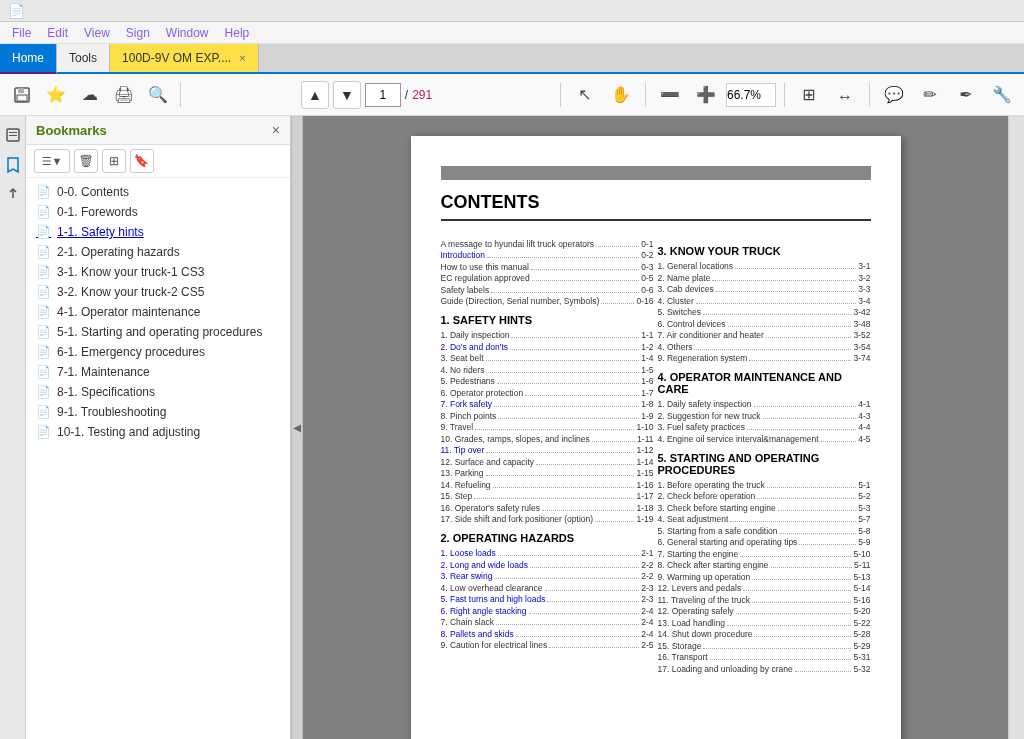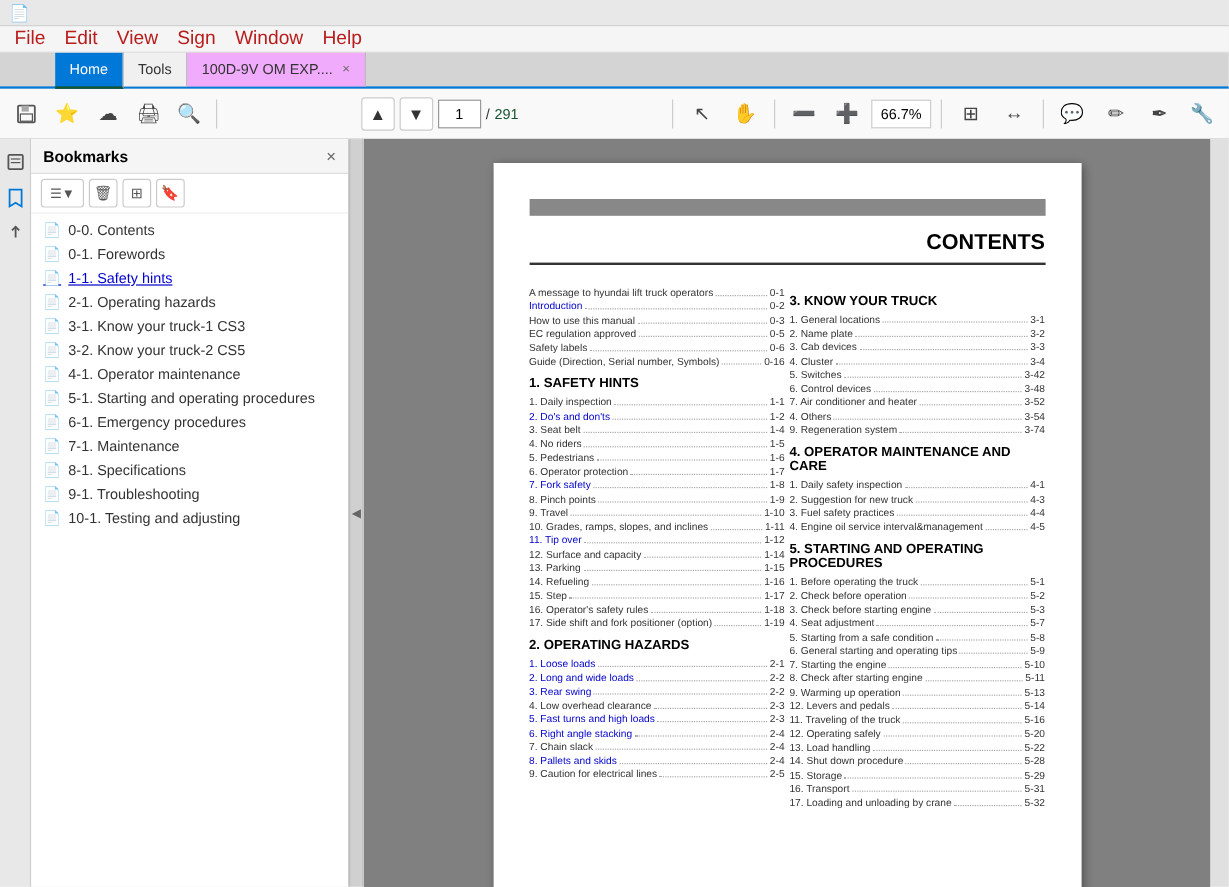--- a/index.html
+++ b/index.html
@@ -22,22 +22,22 @@
     #menubar {
       background: #f5f5f5;
       height: 22px;
       display: flex;
       align-items: center;
       padding: 0 4px;
       border-bottom: 1px solid #ddd;
     }
     #menubar span {
       padding: 2px 8px;
-      font-size: 16px;
-      color: #b91c1c;
+      font-size: 12px;
+      color: #8b5cf6;
       cursor: pointer;
     }
 
     
     #tabbar {
       background: #d4d4d4;
       height: 30px;
       display: flex;
       align-items: stretch;
       border-bottom: 2px solid #0078d7;
@@ -47,23 +47,22 @@
       align-items: center;
       padding: 0 12px;
       font-size: 12px;
       color: #333;
       cursor: pointer;
       border-right: 1px solid #bbb;
     }
     .tab.active {
       background: #fff;
       color: #000;
-      border-bottom: 2px solid #14532d;
+      border-bottom: 2px solid #701a75;
       margin-bottom: -2px;
-      margin-left: 46px;
     }
     .tab.home { background: #0078d7; color: #fff; }
     .tab.tools { background: #f0f0f0; }
     .tab .close-btn { margin-left: 8px; font-size: 11px; color: #666; }
 
     
     #toolbar {
       background: #f9f9f9;
       height: 42px;
       display: flex;
@@ -94,24 +93,24 @@
     .nav-area .nav-btn {
       width: 28px; height: 28px;
       display: flex; align-items: center; justify-content: center;
       border: 1px solid #ccc; border-radius: 3px; cursor: pointer;
       background: #fff; font-size: 14px; color: #333;
     }
     .page-input {
       width: 36px; height: 24px; text-align: center;
       border: 1px solid #999; font-size: 12px;
     }
-    .page-total { font-size: 12px; color: #14532d; }
+    .page-total { font-size: 12px; color: #be185d; }
     .cursor-tools { display: flex; align-items: center; gap: 4px; margin-left: 8px; }
     .zoom-input {
-      width: 50px; height: 24px; text-align: center;
+      width: 50px; height: 24px; text-align: left;
       border: 1px solid #ccc; font-size: 12px;
     }
 
     
     #main {
       display: flex;
       height: calc(739px - 22px - 22px - 30px - 42px);
     }
 
     
@@ -142,21 +141,21 @@
       flex-direction: column;
     }
     #bookmarks-header {
       display: flex;
       align-items: center;
       justify-content: space-between;
       padding: 6px 10px;
       border-bottom: 1px solid #ddd;
       background: #f5f5f5;
     }
-    #bookmarks-header .title { font-size: 13px; font-weight: 600; color: #000000; }
+    #bookmarks-header .title { font-size: 13px; font-weight: 600; color: #4d7c0f; }
     #bookmarks-header .close-btn { cursor: pointer; font-size: 14px; color: #666; }
     #bookmarks-toolbar {
       display: flex;
       align-items: center;
       padding: 4px 8px;
       border-bottom: 1px solid #eee;
       gap: 4px;
     }
     .bm-btn {
       width: 24px; height: 24px;
@@ -211,21 +210,20 @@
       width: 490px;
       min-height: 680px;
       box-shadow: 2px 2px 8px rgba(0,0,0,0.4);
       padding: 30px 30px 20px 30px;
       position: relative;
     }
 
     .page-title {
       font-size: 18px;
       font-weight: bold;
-      text-align: right;
       margin-bottom: 16px;
       border-bottom: 2px solid #333;
       padding-bottom: 6px;
     }
 
     .contents-table {
       display: flex;
       gap: 4px;
       font-size: 8.5px;
     }
@@ -273,21 +271,21 @@
   <span>Help</span>
 </div>
 
 <div id="tabbar">
   <div class="tab home active">
     <span>Home</span>
   </div>
   <div class="tab tools">
     <span>Tools</span>
   </div>
-  <div class="tab" style="background:#f0abfc;">
+  <div class="tab" style="background:#fde047;">
     <span>100D-9V OM EXP....</span>
     <span class="close-btn">×</span>
   </div>
 </div>
 
 <div id="toolbar">
 
   <div class="tb-btn" title="Save">
     <svg width="18" height="18" viewBox="0 0 18 18">
         <rect x="2" y="2" width="14" height="14" rx="1" fill="none" stroke="#555" stroke-width="1.5"></rect>

